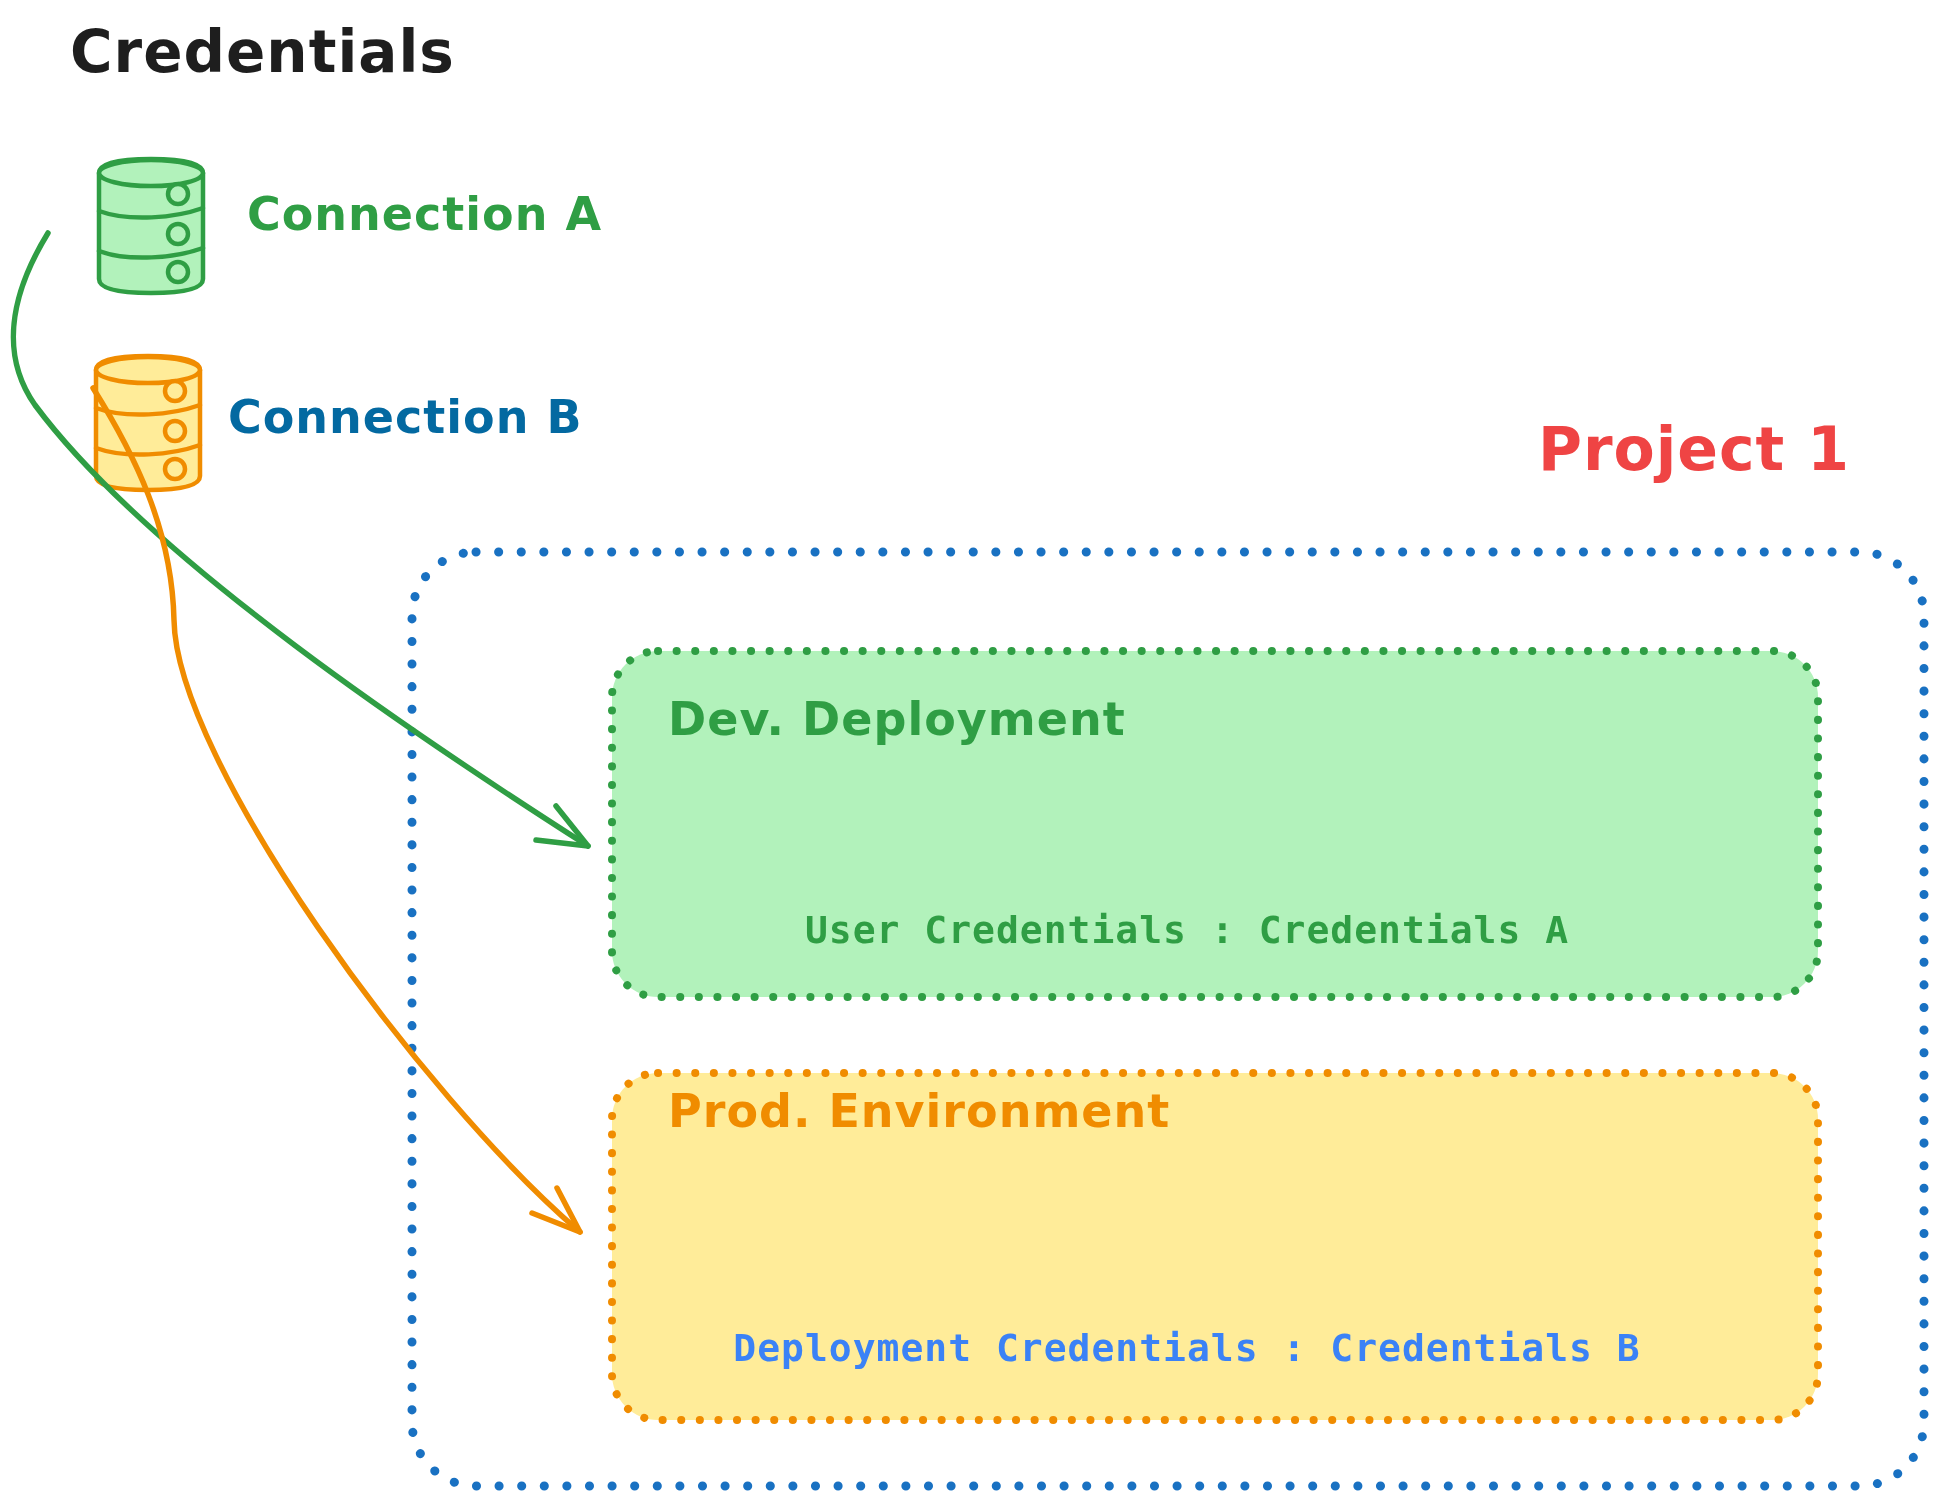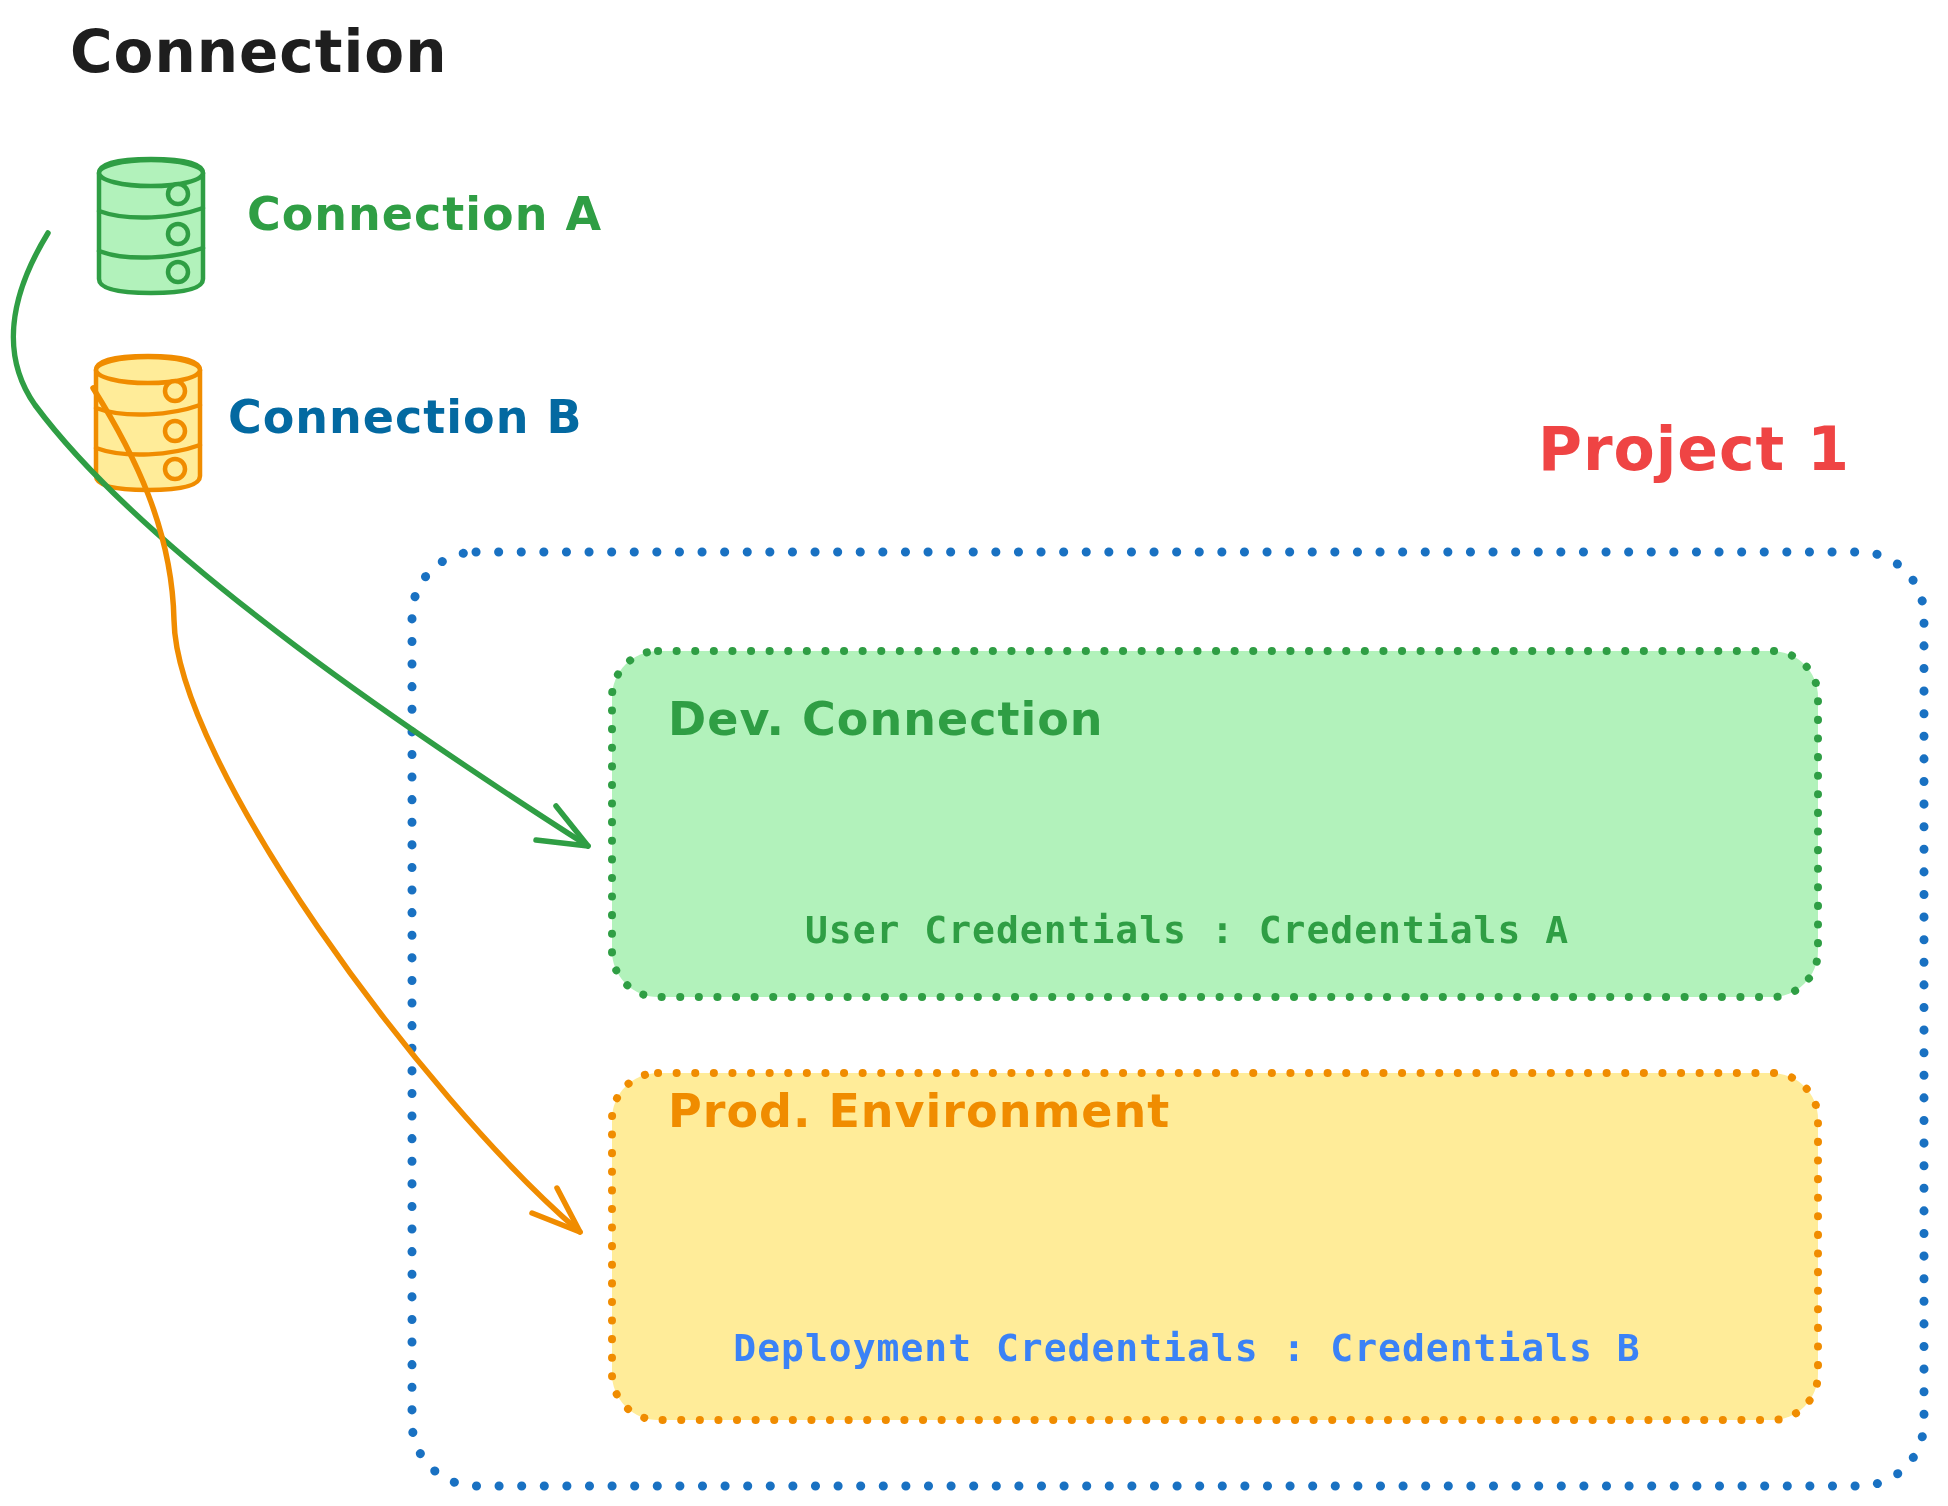--- a/index.html
+++ b/index.html
@@ -126,29 +126,29 @@
       <path d="M 48 233 C 10 295 0 355 35 405 C 150 560 430 745 588 846"></path>
       <path d="M 588 846 L 556 806 M 588 846 L 536 840"></path>
     </g>
 
     <g stroke="#f08c00" stroke-width="5.5" fill="none" stroke-linecap="round">
       <path d="M 93 388 C 135 455 172 530 174 620 C 176 760 420 1095 580 1232"></path>
       <path d="M 580 1232 L 557 1188 M 580 1232 L 532 1213"></path>
     </g>
   </svg>
 
-  <div class="label title">Connection</div>
+  <div class="label title">Credentials</div>
 
   <div class="label conn-a-label">Connection A</div>
 
   <div class="label conn-b-label">Connection B</div>
 
   <div class="label project-title">Project 1</div>
 
-  <div class="label env-label dev-label">Dev. Connection</div>
+  <div class="label env-label dev-label">Dev. Deployment</div>
 
   <div class="creds dev-creds">User Credentials : Credentials A</div>
 
   <div class="label env-label prod-label">Prod. Environment</div>
 
   <div class="creds prod-creds">Deployment Credentials : Credentials B</div>
 
 </div>
 
 </body></html>

